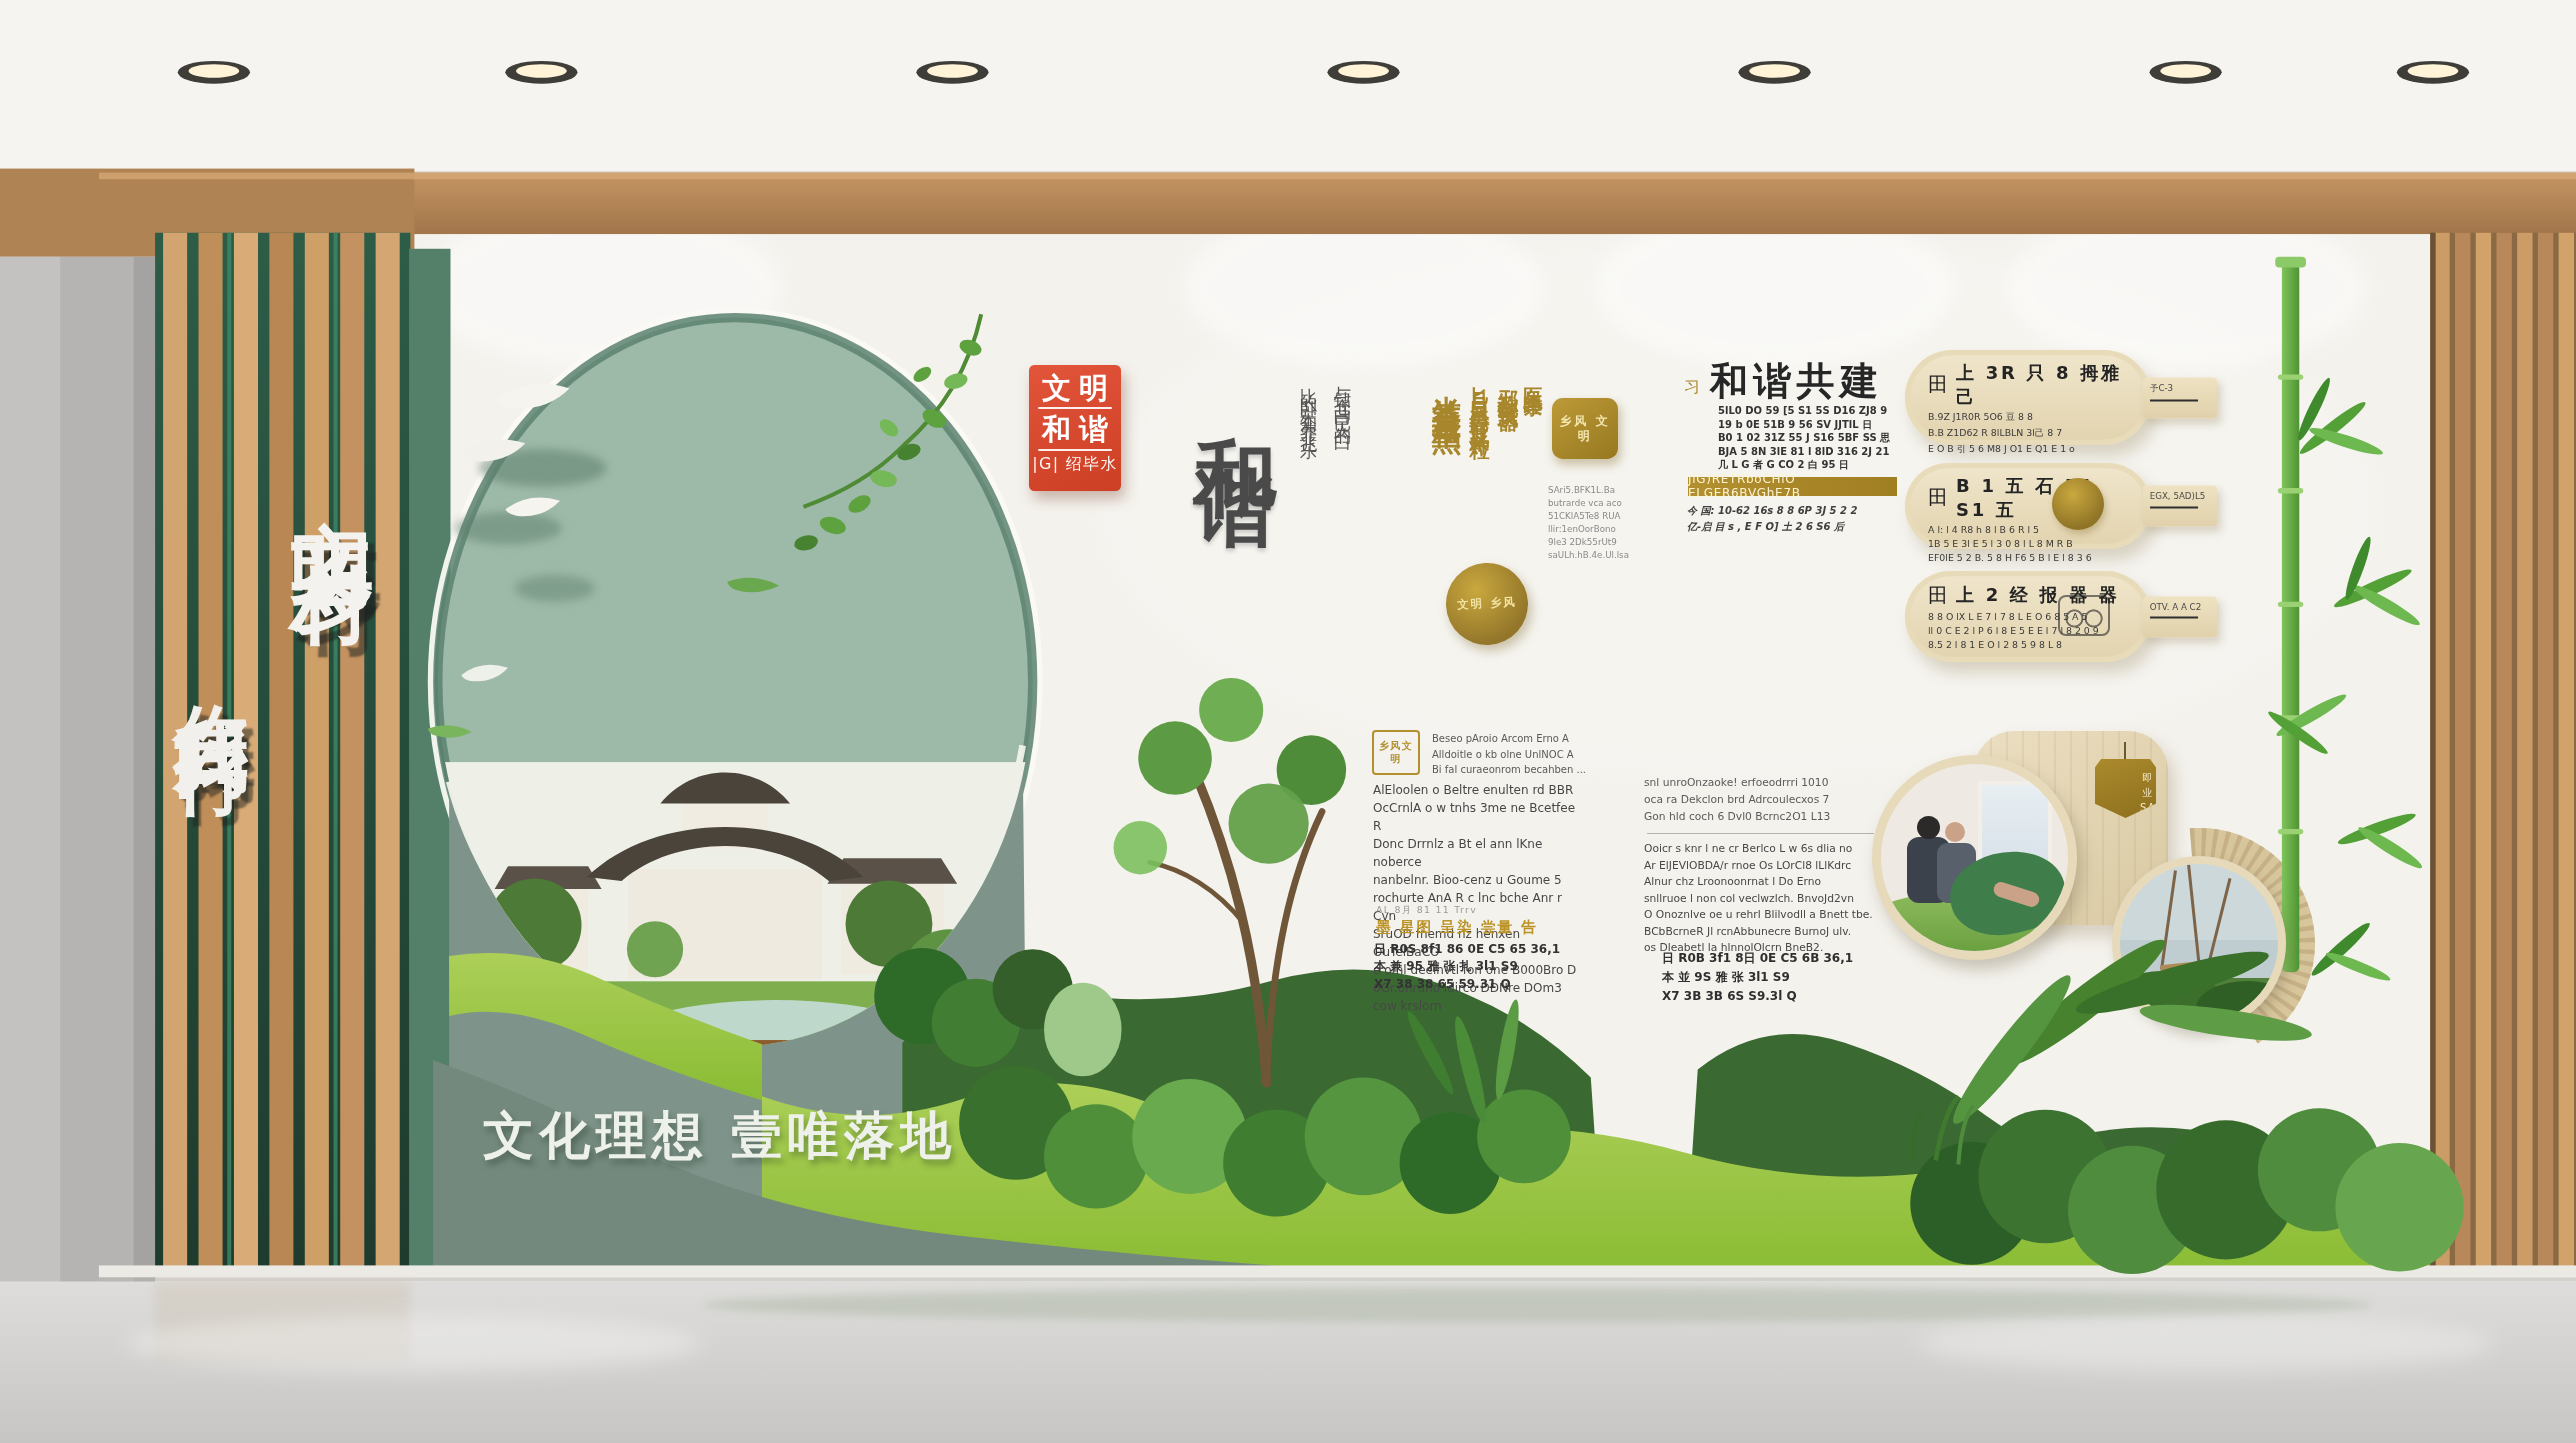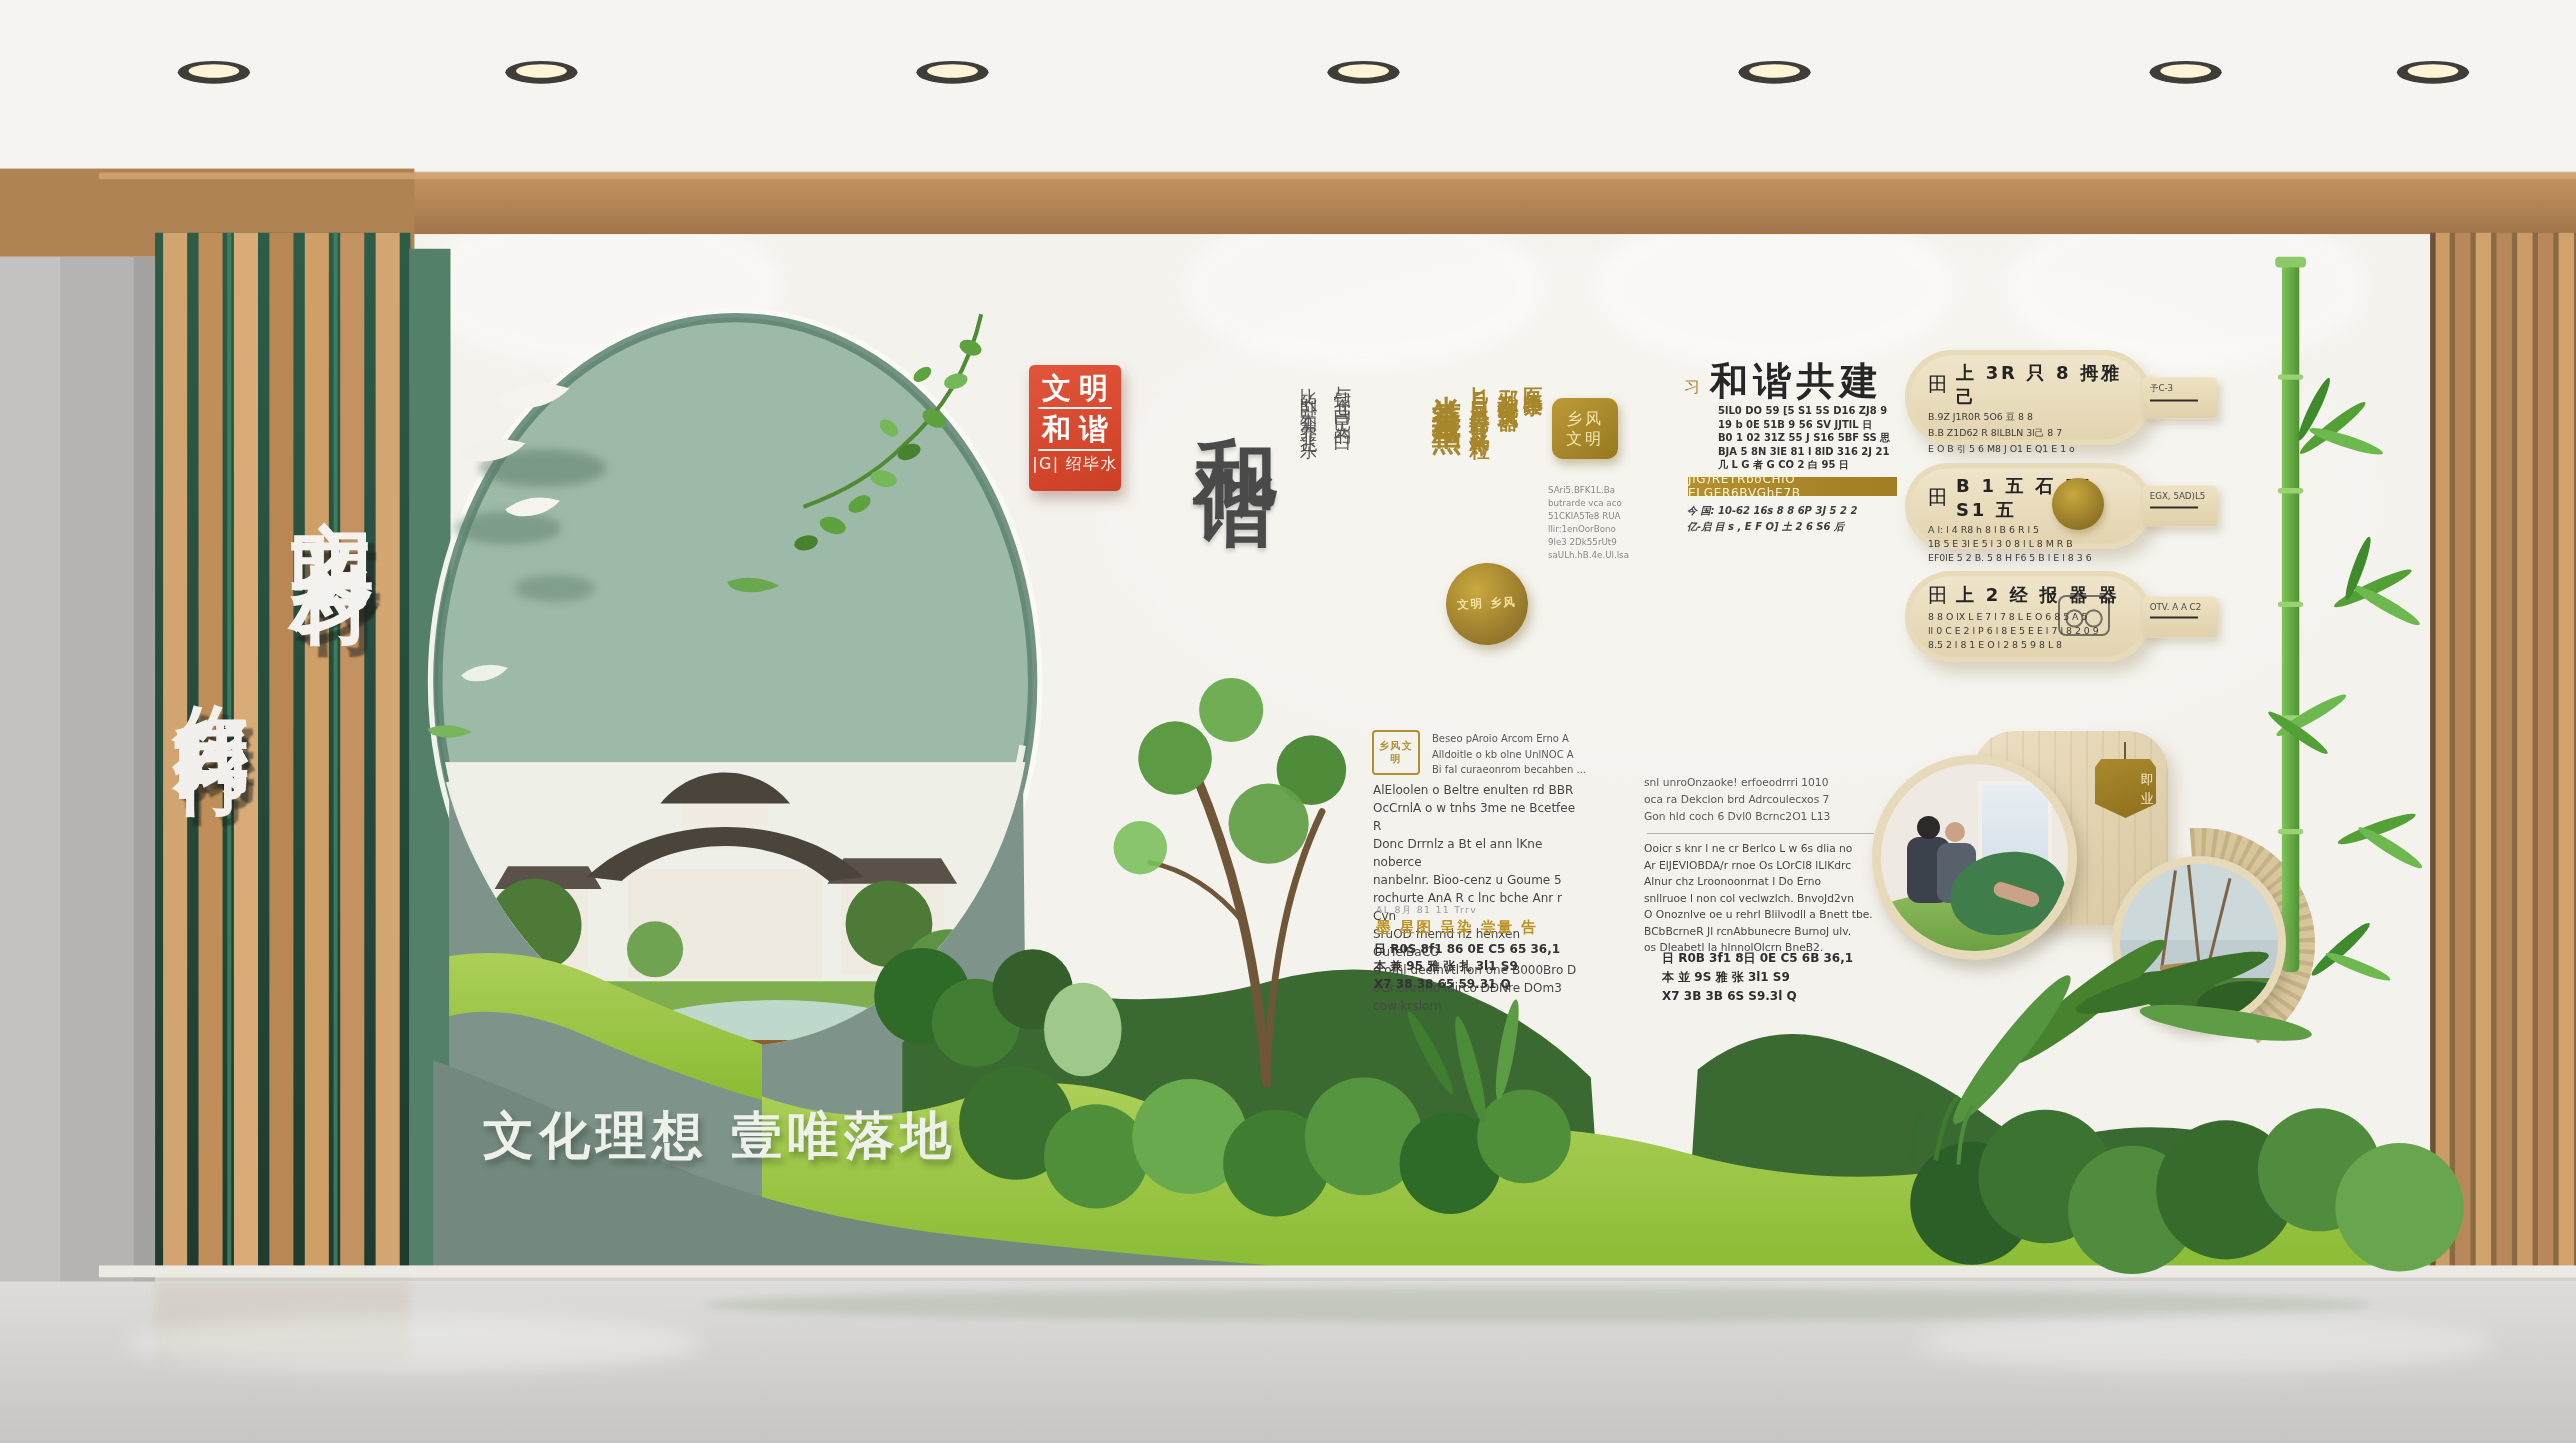--- a/index.html
+++ b/index.html
@@ -33,21 +33,21 @@
   .dark-col:nth-of-type(2){left:1333px;top:372px;font-size:17.4px;letter-spacing:6px;}
 
   .gcol{position:absolute;color:#a8872c;font-weight:700;}
   .gcol:nth-of-type(1){left:1432px;top:372px;font-size:29px;letter-spacing:5.3px;}
   .gcol:nth-of-type(2){left:1470px;top:372px;font-size:20px;letter-spacing:4.7px;}
   .gcol:nth-of-type(3){left:1497px;top:374px;font-size:21px;letter-spacing:4px;}
   .gcol:nth-of-type(4){left:1523px;top:372px;font-size:19.4px;letter-spacing:3.3px;}
 
   #gold-square{left:1552px;top:398px;width:66px;height:61px;box-sizing:border-box;padding:4px;
                border-radius:10.7px;background:linear-gradient(145deg,#bd9a38,#96781f);
-               color:#f3e7b0;font-size:16px;font-weight:400;letter-spacing:2.7px;line-height:1.25;
+               color:#f3e7b0;font-size:12px;font-weight:700;letter-spacing:2.7px;line-height:1.25;
                display:flex;align-items:center;justify-content:center;text-align:center;
                box-shadow:2.7px 5.3px 9.4px rgba(130,100,30,.35);}
   #mini-par{left:1548px;top:484px;width:88px;font-size:8.7px;line-height:1.5;color:#8a8a8a;}
   #gold-medal{left:1446px;top:563px;width:82px;height:82px;border-radius:50%;box-sizing:border-box;padding:8px;
               background:radial-gradient(circle at 38% 32%,#c9a83e,#93762a 72%);
               color:#f3e3a2;font-size:11.4px;font-weight:700;letter-spacing:2px;line-height:1.35;
               display:flex;align-items:center;justify-content:center;text-align:center;
               transform:rotate(-3deg);box-shadow:3.3px 6px 10.7px rgba(120,95,30,.35);}
 
   #mid-seal{left:1372px;top:730px;width:48px;height:45px;box-sizing:border-box;padding:2.7px;
@@ -97,21 +97,21 @@
   .ph-bar{height:2px;background:#2e2e2e;margin-top:5.3px;width:48px;}
 
   
   #frame-panel{left:1974px;top:731px;width:194px;height:194px;border-radius:40px;
                background:repeating-linear-gradient(90deg,rgba(160,130,80,.12) 0 2px,transparent 2px 16px),
                linear-gradient(135deg,#ecdfc2,#d9c9a3);
                box-shadow:6.7px 10.7px 16px rgba(150,130,90,.3);}
   #tag-string{left:2124px;top:742px;width:2px;height:18.7px;background:#6b5a30;}
   #gold-tag{left:2095px;top:759px;width:61px;height:59px;box-sizing:border-box;padding-top:10.7px;
             clip-path:polygon(10% 0,90% 0,100% 14%,100% 76%,50% 100%,0 76%,0 14%);
-            background:linear-gradient(160deg,#ab8a2d,#8d6f1d);color:#f7eccb;font-size:13px;
+            background:linear-gradient(160deg,#ab8a2d,#8d6f1d);color:#f7eccb;font-size:10px;
             letter-spacing:1.3px;line-height:1.5;text-align:center;padding-left:45px;}
   #photo-circle{left:1872px;top:755px;width:205px;height:205px;border-radius:50%;border:9.4px solid #e7dabb;
                 box-sizing:border-box;overflow:hidden;background:#efe9e3;box-shadow:5.3px 9.4px 14.7px rgba(120,110,80,.35);}
   #photo-circle>div{position:absolute;}
   .pc-window{left:52%;top:9%;width:35%;height:47%;background:linear-gradient(180deg,#e8eef2,#d6e1e8);border:4px solid #f2efe8;}
   .pc-grass{left:-5%;bottom:-2%;width:110%;height:33%;background:linear-gradient(180deg,#8cba5c,#699f3f);border-radius:40% 40% 0 0;}
   .pc-head1{left:19%;top:28%;width:23px;height:23px;border-radius:50%;background:#2c2a28;}
   .pc-body1{left:14%;top:39%;width:43px;height:66px;border-radius:12px;background:#3c424b;}
   .pc-head2{left:34%;top:31%;width:20px;height:20px;border-radius:50%;background:#caa287;}
   .pc-body2{left:30%;top:42%;width:39px;height:60px;border-radius:10.7px;background:#57606b;}

